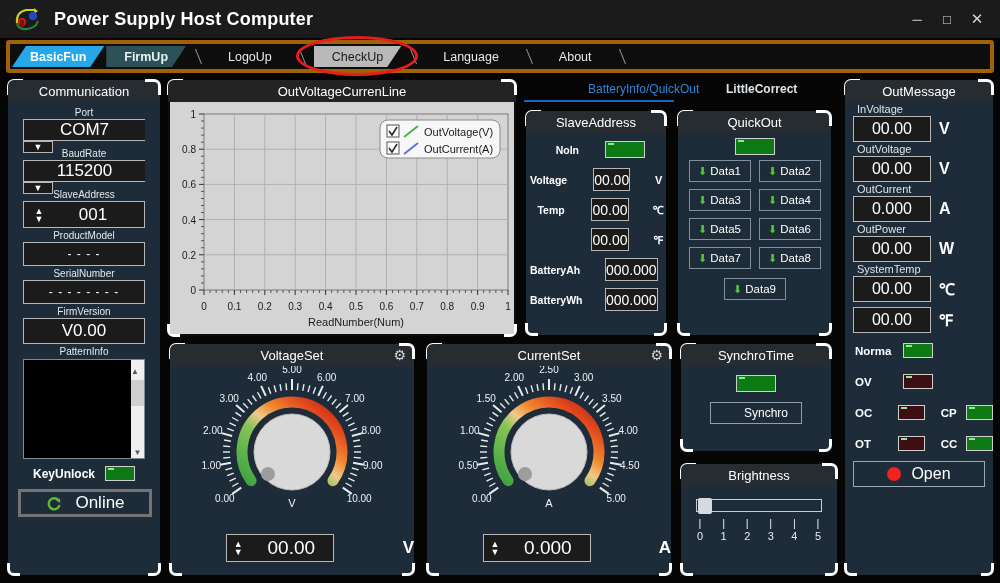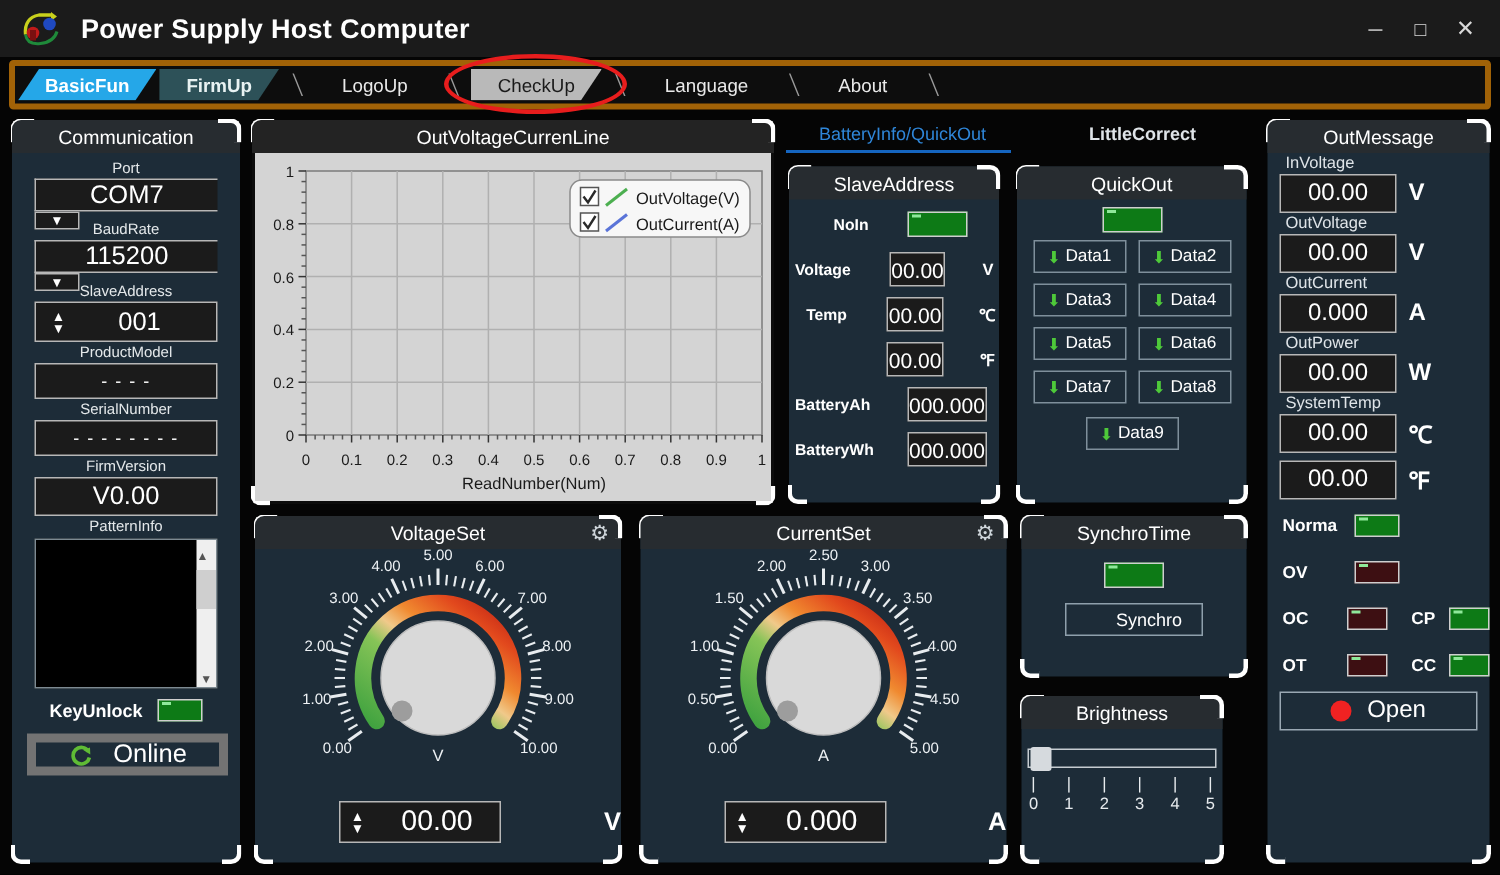--- a/index.html
+++ b/index.html
@@ -115,34 +115,34 @@
   .ta-scroll { width: 13px; background: #efefef; display: flex; flex-direction: column; justify-content: space-between; }
   .ta-scroll span { font-size: 8px; color: #555; text-align: center; line-height: 10px; }
   .ta-thumb { height: 26px; background: #cfcfcf; margin-top: 2px; }
   .keyrow { display: flex; align-items: center; justify-content: center; gap: 10px; margin-top: 7px; }
   .keyrow .kl { color: #fff; font-size: 12px; font-weight: bold; }
   .led { width: 30px; height: 15px; background: #0d7a16; border: 1px solid #cfcfcf; position: relative; }
   .led::after { content:""; position:absolute; left:2px; top:1px; width:6px; height:2px; background:#8fe89a; }
   .led.red { background: #3d0f12; }
   .onlinebtn {
     width: 134px; height: 28px; margin: 8px auto 0; background: #1d2c38;
-    border: 6px solid #737373; display: flex; align-items: center; justify-content: center;
+    border: 3px solid #737373; display: flex; align-items: center; justify-content: center;
     gap: 12px; color: #fff; font-size: 17px;
   }
 
   
   #chart { left: 168px; top: 80px; width: 348px; height: 256px; background: #0c0c0c; }
   #chart .panel-head { background: #232323; }
   .plotwrap { position: absolute; left: 2px; top: 22px; width: 344px; height: 232px; background: #d4d4d4; }
 
   
   .ctab {
     position: absolute; color: #bfc6cc; font-size: 12px;
   }
-  .ctab.sel { color: #2f86d8; }
+  .ctab.sel { color: #2f86d8; margin-left: 42px; }
   .ctab-underline { position: absolute; height: 2px; background: #1565c0; }
 
   
   #battery { left: 526px; top: 111px; width: 140px; height: 224px; }
   .brow { display: flex; align-items: center; height: 27px; margin-top: 3px; padding-left: 4px; gap: 21px; }
   .brow .bl { width: 54px; color: #fff; font-size: 10.5px; font-weight: bold; text-align: right; padding-right: 5px; }
   .brow .bf { height: 23px; background: #1b1b1b; border: 1px solid #b7b7b7; color: #fff;
               font-size: 14px; display: flex; align-items: center; justify-content: center; }
   .brow .bu { width: 22px; color: #fff; font-size: 11px; font-weight: bold; text-align: center; }
 
@@ -189,21 +189,21 @@
   .gauge-bottom { display: flex; align-items: center; justify-content: center; gap: 12px; margin-top: 8px; }
   .gauge-bottom .gu { color: #fff; font-size: 17px; font-weight: bold; }
 
   
   #synchro { left: 681px; top: 344px; width: 150px; height: 107px; }
   .sbtn {
     width: 92px; height: 22px; margin: 10px auto 0; background: #1d2c38;
     border: 1px solid #8fa0ac; color: #fff; font-size: 12px;
     display: flex; align-items: center; justify-content: center; padding-left: 20px;
   }
-  #bright { left: 681px; top: 464px; width: 134px; height: 111px; }
+  #bright { left: 681px; top: 464px; width: 156px; height: 111px; }
   .slider-track {
     position: relative; width: 126px; height: 13px; margin: 13px auto 0;
     background: #1d2c38; border: 1px solid #c6ccd1;
   }
   .slider-thumb {
     position: absolute; left: 1px; top: -2px; width: 14px; height: 16px;
     background: #d6dade; border-radius: 2px;
   }
   .ticks { display: flex; justify-content: space-between; width: 132px; margin: 7px auto 0; }
   .ticks .t { width: 14px; text-align: center; color: #e7ebee; font-size: 11px; }

